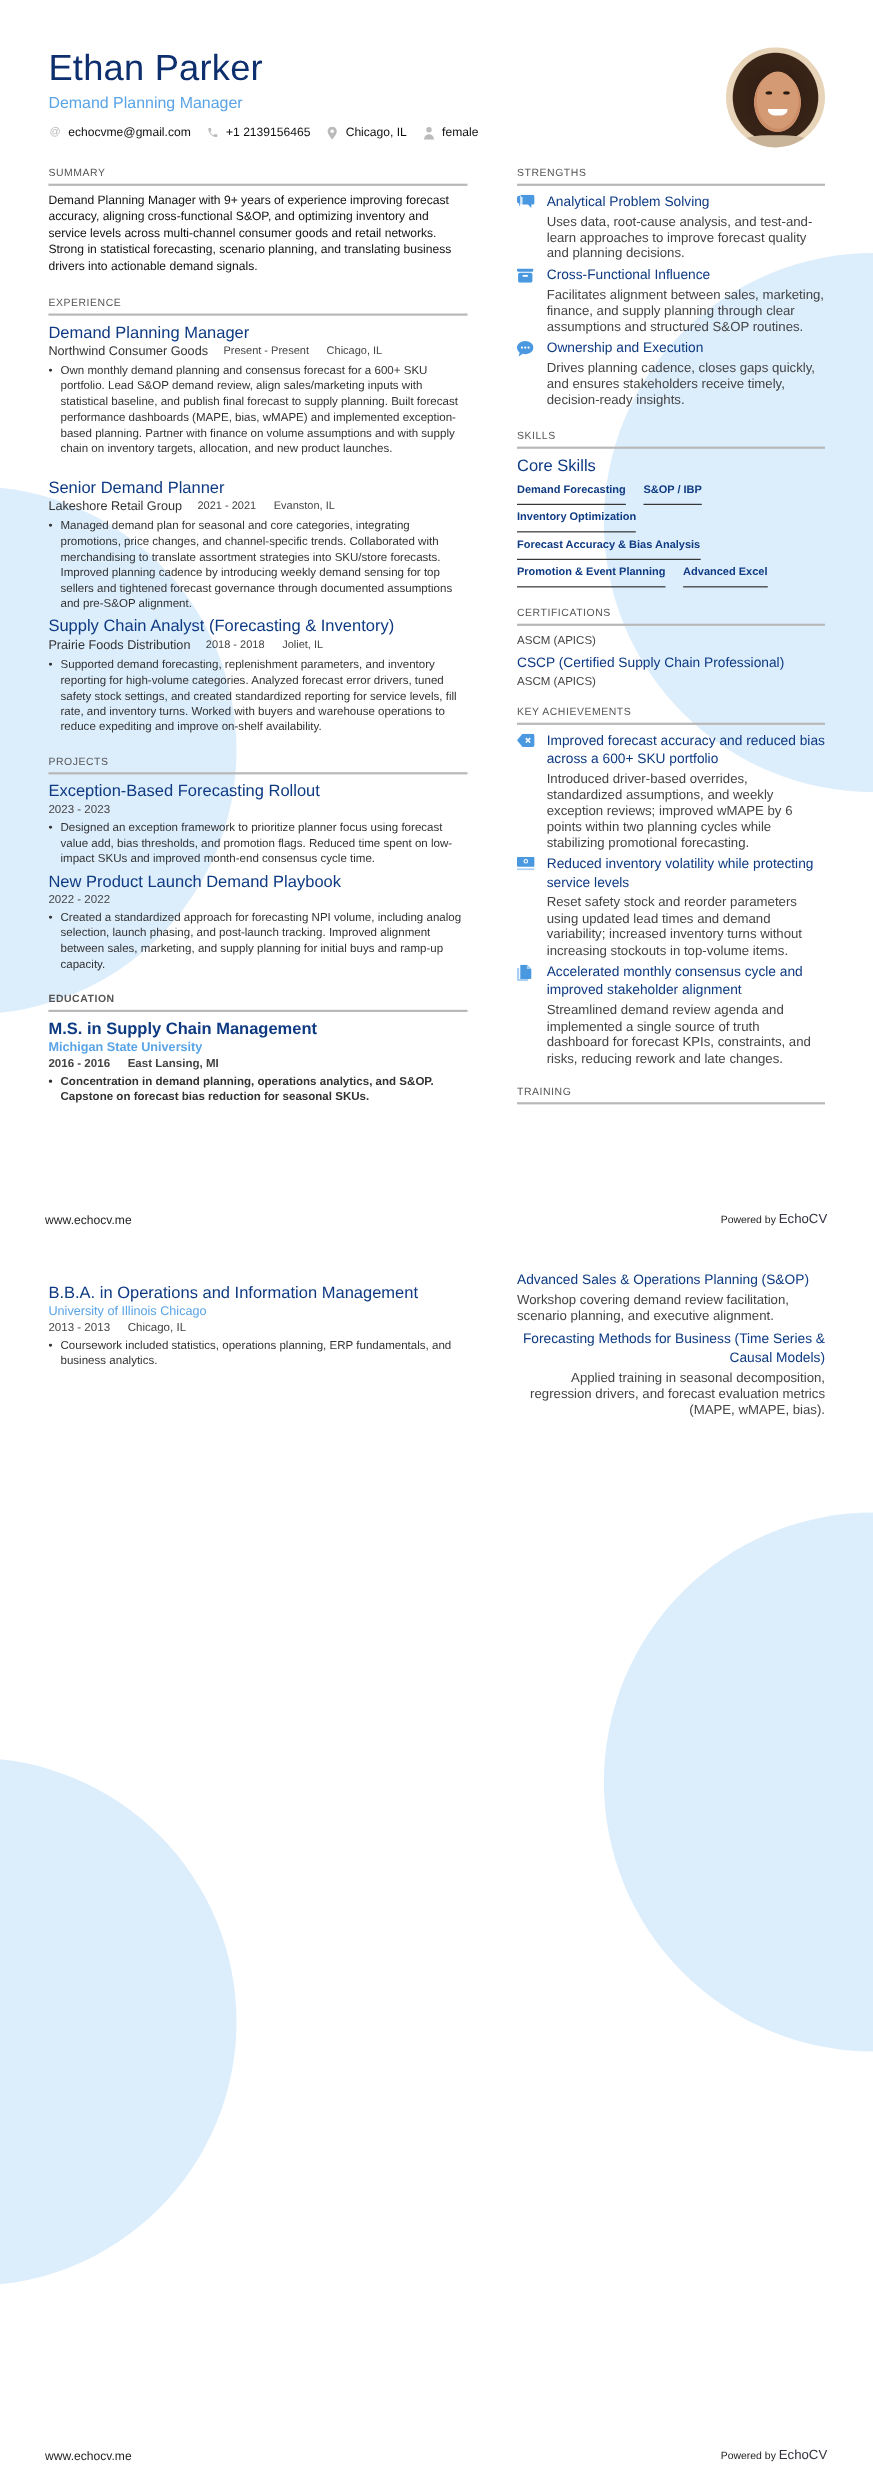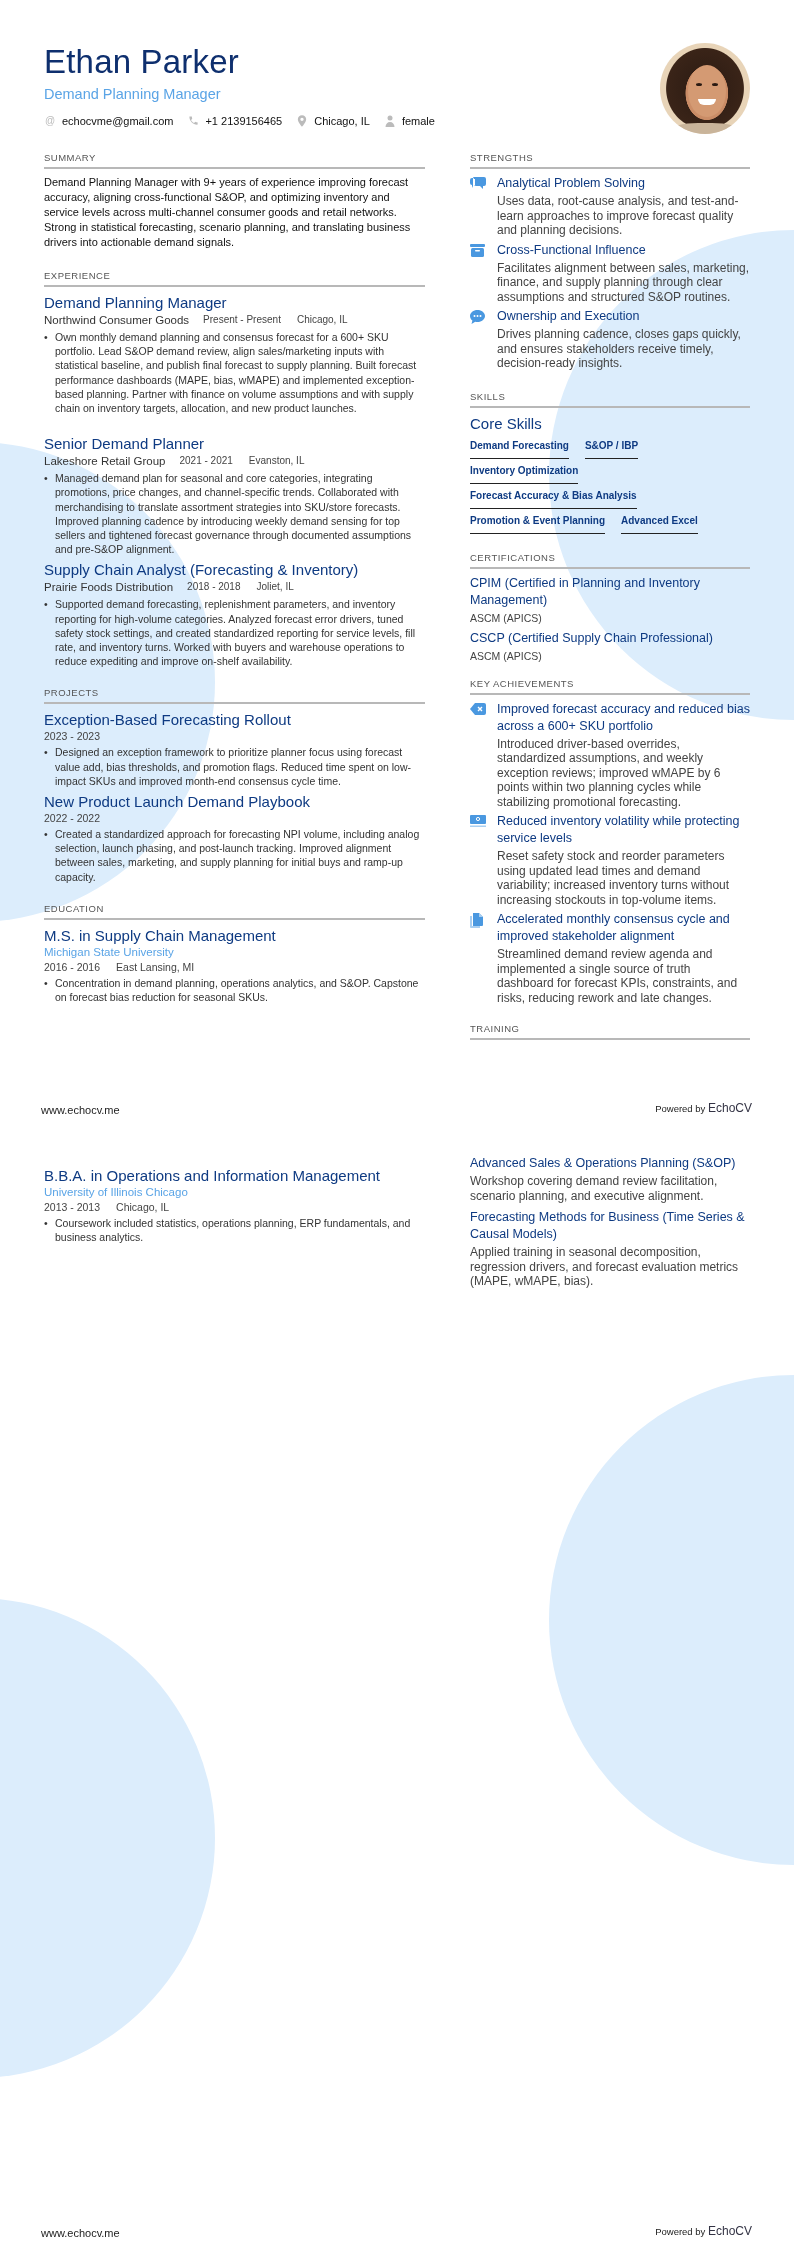--- a/index.html
+++ b/index.html
@@ -187,21 +187,21 @@
       <div style="margin-top:4px;">
         <div class="job-title">New Product Launch Demand Playbook</div>
         <div class="proj-date">2022 - 2022</div>
         <div class="bullet">
             <span class="dot">•</span>
             <span>Created a standardized approach for forecasting NPI volume, including analog selection, launch phasing, and post-launch tracking. Improved alignment between sales, marketing, and supply planning for initial buys and ramp-up capacity.</span>
           </div>
       </div>
     </section>
 
-    <section style="margin-top:19px;">
+    <section style="margin-top:19px;font-weight:bold;">
       <div class="sec-title">EDUCATION</div>
       <div>
         <div class="job-title">M.S. in Supply Chain Management</div>
         <div class="edu-school">Michigan State University</div>
         <div class="edu-meta">
           <span>2016 - 2016</span>
           <span>East Lansing, MI</span>
         </div>
         <div class="bullet">
             <span class="dot">•</span>
@@ -266,21 +266,20 @@
         <span class="skill-tag" style="margin-right:100px;">Inventory Optimization</span>
         <span class="skill-tag" style="margin-right:40px;">Forecast Accuracy &amp; Bias Analysis</span>
         <span class="skill-tag">Promotion &amp; Event Planning</span>
         <span class="skill-tag">Advanced Excel</span>
       </div>
     </section>
 
     <section style="margin-top:18px;">
       <div class="sec-title">CERTIFICATIONS</div>
       <div>
-        <div class="cert-name">CPIM (Certified in Planning and Inventory Management)</div>
         <div class="cert-org">ASCM (APICS)</div>
       </div>
       <div>
         <div class="cert-name">CSCP (Certified Supply Chain Professional)</div>
         <div class="cert-org">ASCM (APICS)</div>
       </div>
     </section>
 
     <section style="margin-top:14px;">
       <div class="sec-title">KEY ACHIEVEMENTS</div>
@@ -351,21 +350,21 @@
           <span>Coursework included statistics, operations planning, ERP fundamentals, and business analytics.</span>
         </div>
     </div>
   </div>
 
   <div class="col right" style="top:30px;">
     <div>
       <div class="cert-name">Advanced Sales &amp; Operations Planning (S&amp;OP)</div>
       <div class="str-desc">Workshop covering demand review facilitation, scenario planning, and executive alignment.</div>
     </div>
-    <div style="margin-top:6px;">
+    <div style="margin-top:6px;text-align:right;">
       <div class="cert-name">Forecasting Methods for Business (Time Series &amp; Causal Models)</div>
       <div class="str-desc">Applied training in seasonal decomposition, regression drivers, and forecast evaluation metrics (MAPE, wMAPE, bias).</div>
     </div>
   </div>
 
   <div class="footer-l" style="top:1104px;">www.echocv.me</div>
   <div class="footer-r" style="top:1101px;">
     <span>Powered by</span>
     <span class="brand">EchoCV</span>
   </div>

